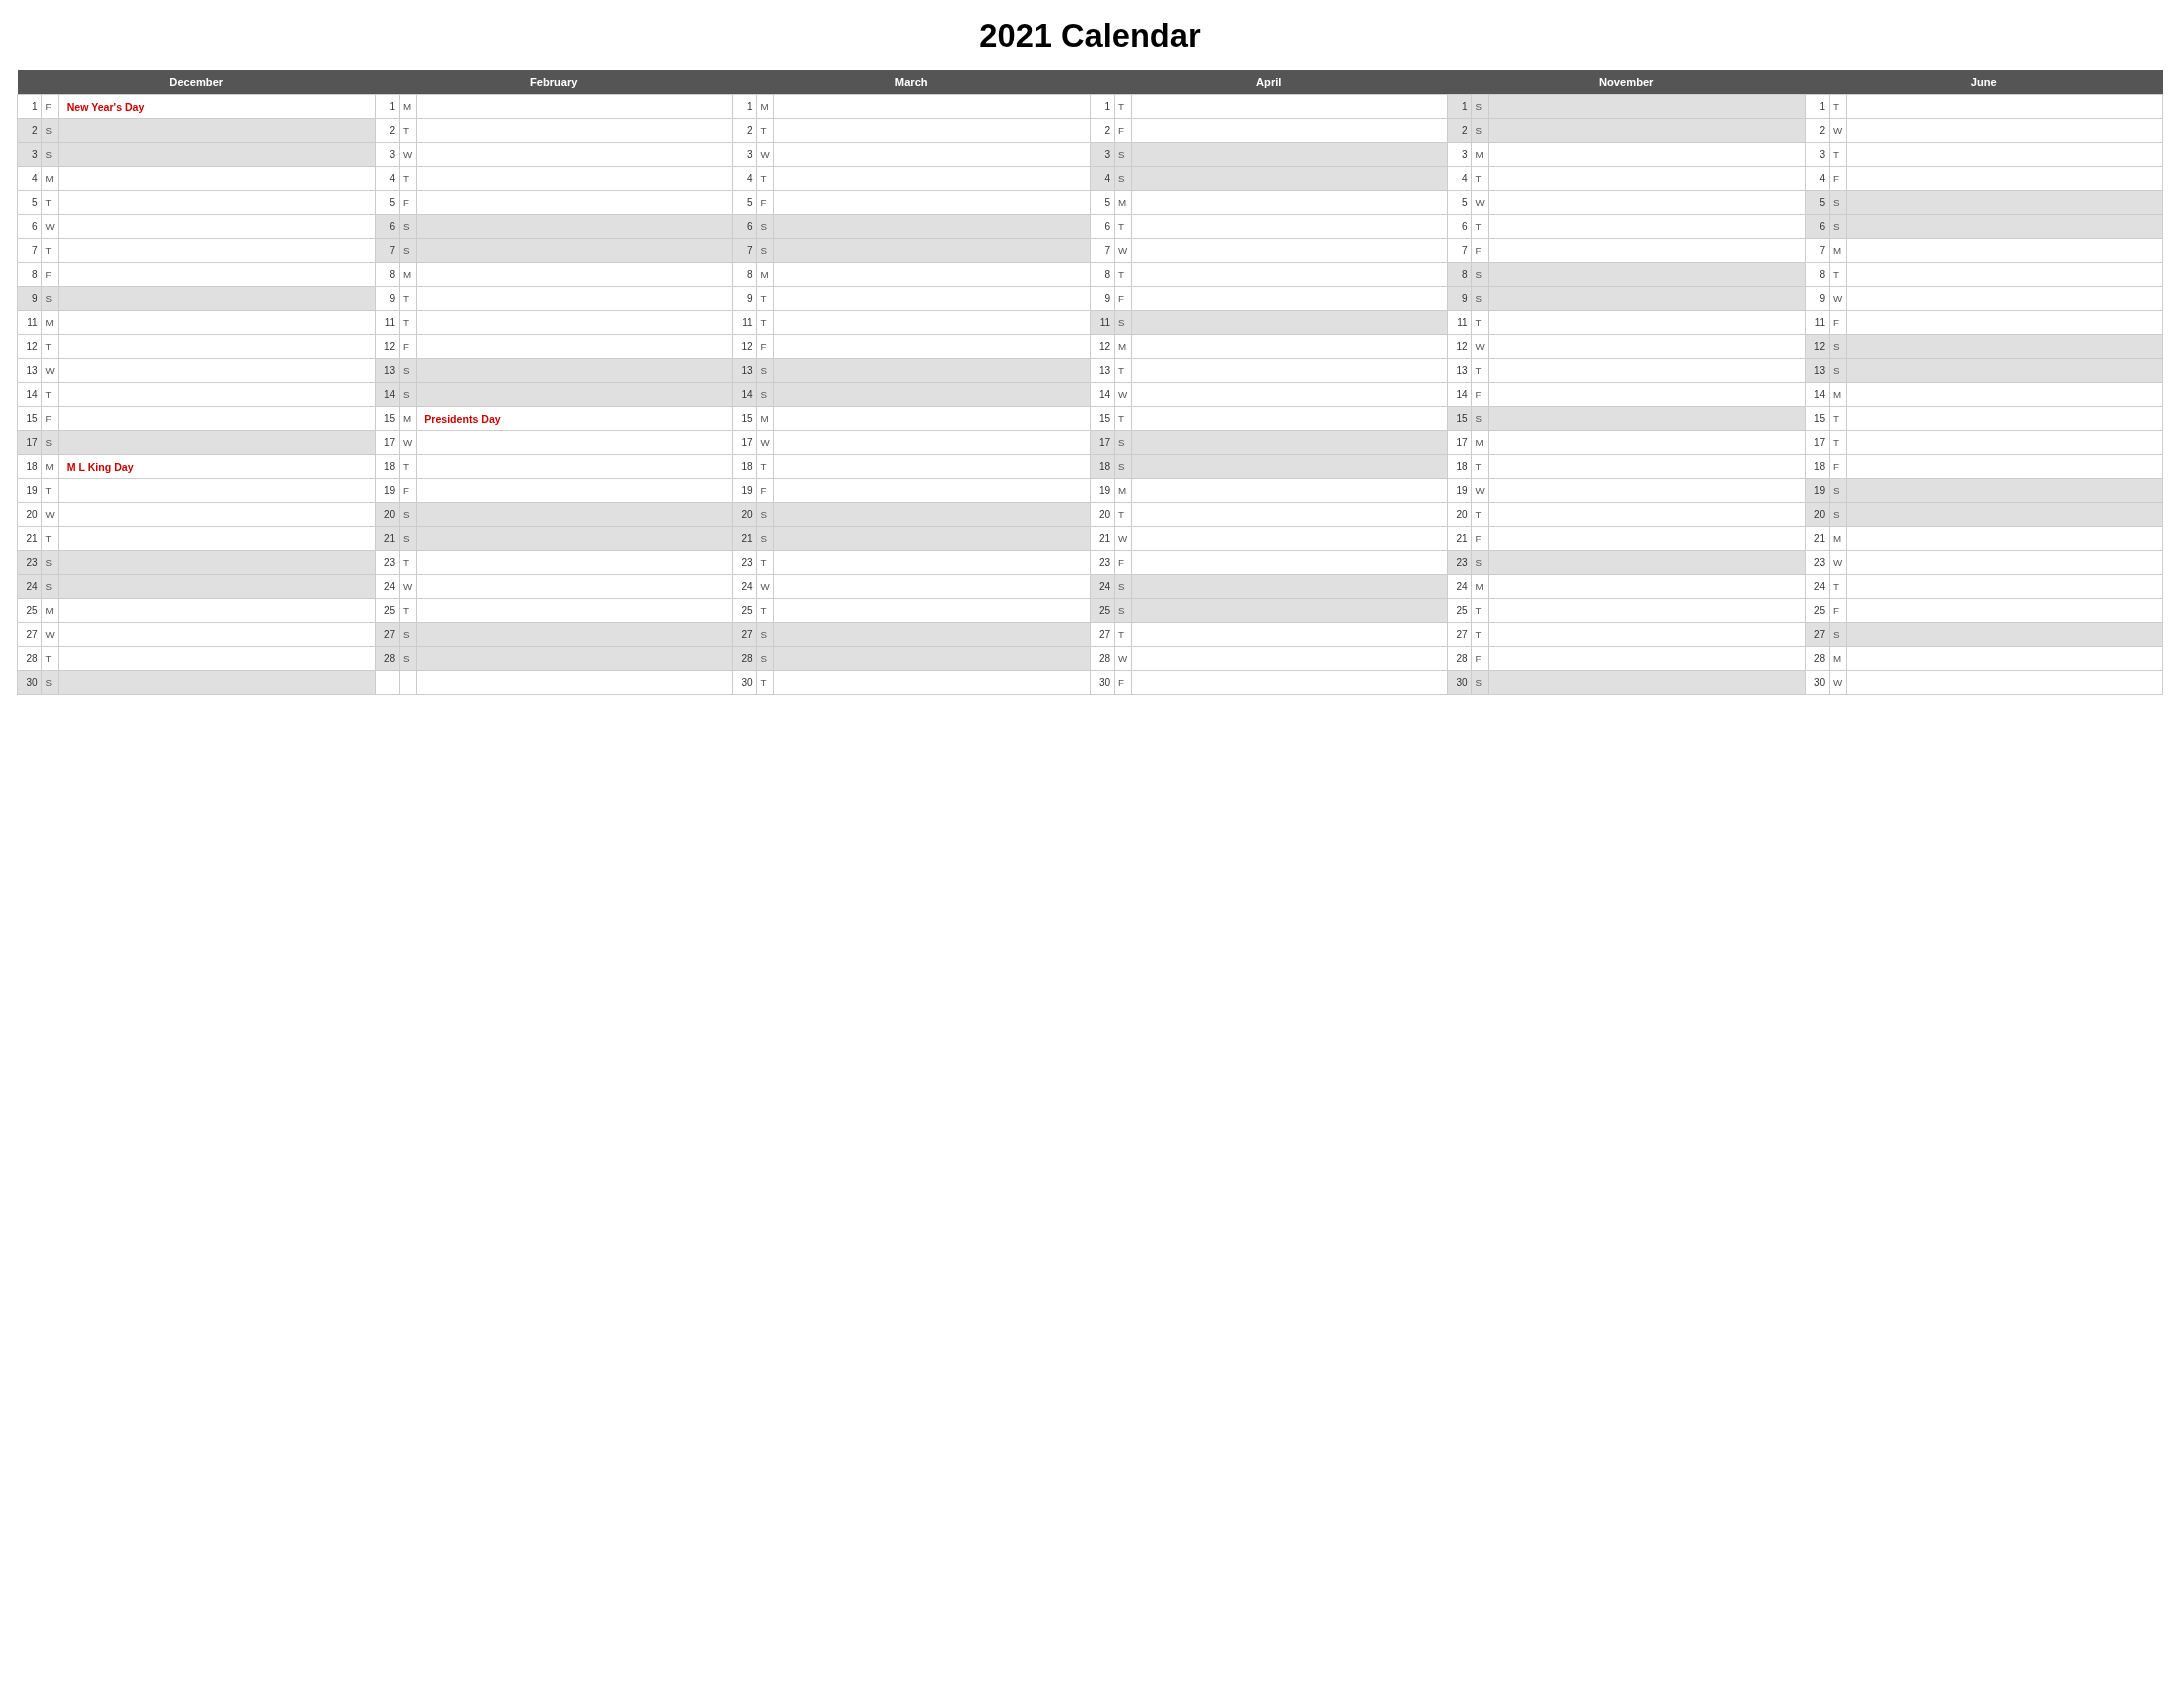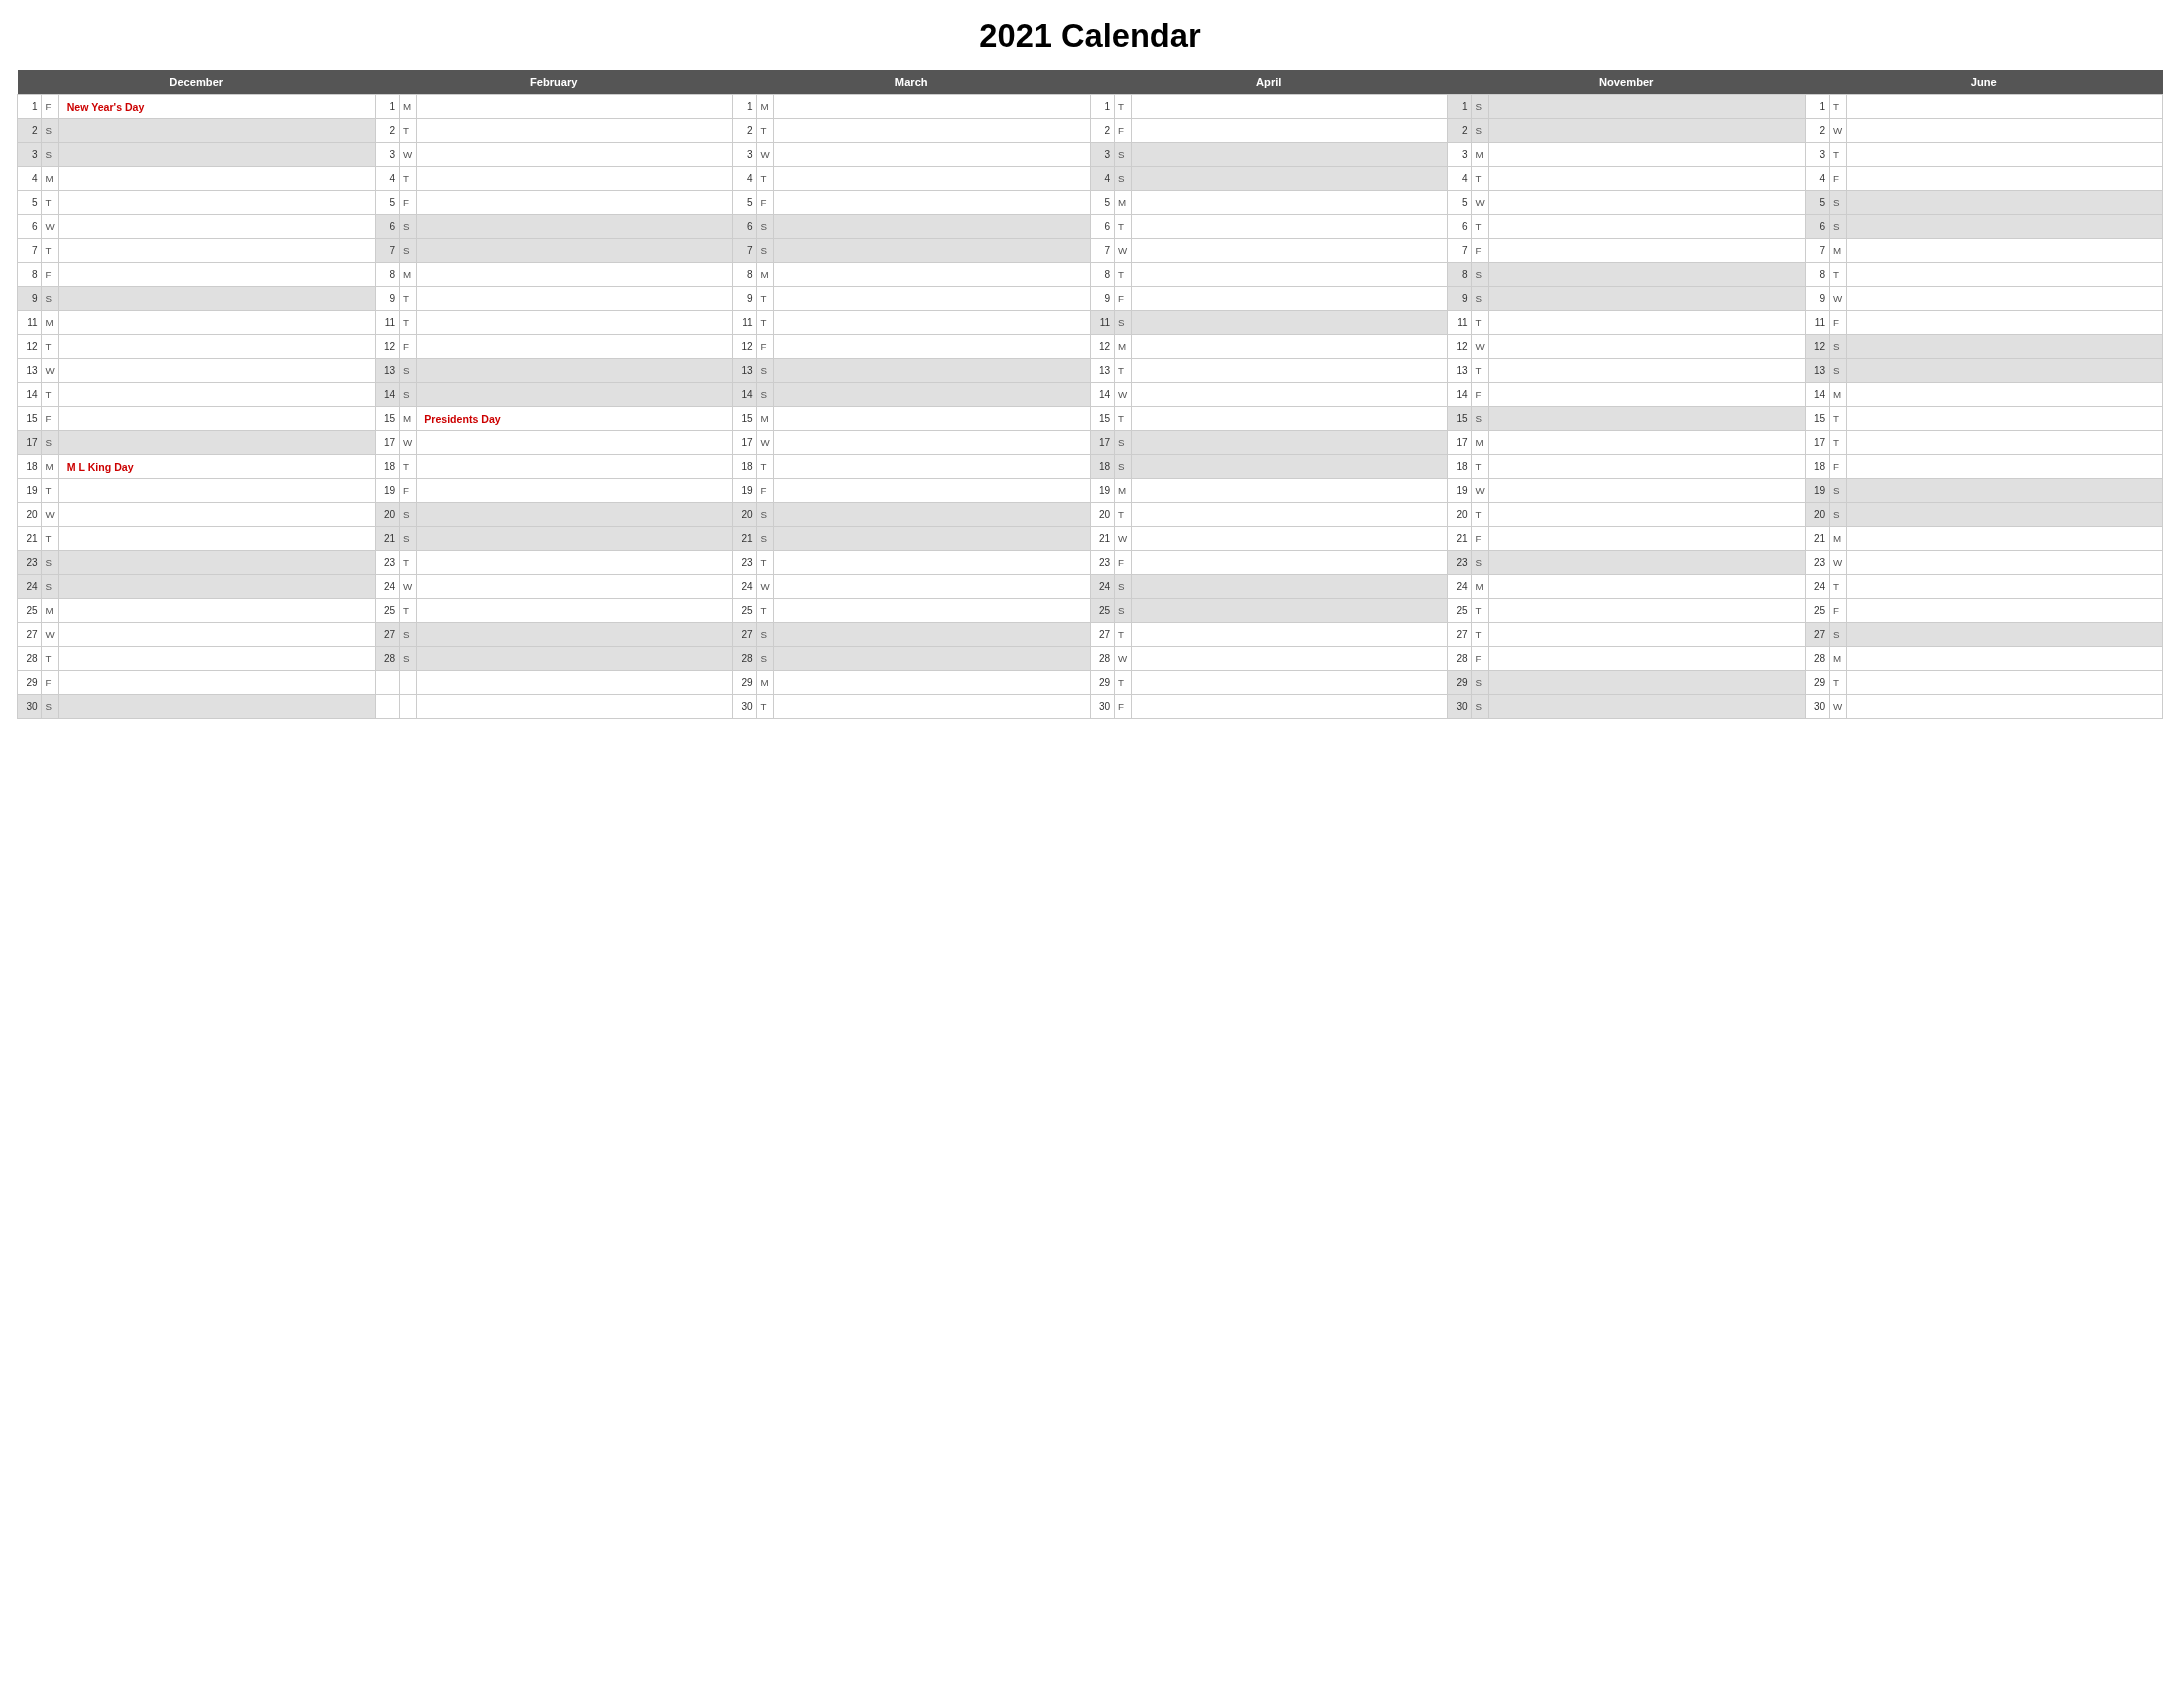--- a/index.html
+++ b/index.html
@@ -541,40 +541,20 @@
         <td style="width: 17px; color: rgb(85, 85, 85); font-size: 0.92em;">W</td>
         <td style="min-width: 102px;"></td>
         <td style="width: 24px; text-align: right; font-weight: normal; color: rgb(51, 51, 51); font-size: 0.95em;">28</td>
         <td style="width: 17px; color: rgb(85, 85, 85); font-size: 0.92em;">F</td>
         <td style="min-width: 102px;"></td>
         <td style="width: 24px; text-align: right; font-weight: normal; color: rgb(51, 51, 51); font-size: 0.95em;">28</td>
         <td style="width: 17px; color: rgb(85, 85, 85); font-size: 0.92em;">M</td>
         <td style="min-width: 102px;"></td>
       </tr>
       <tr>
-        <td style="width: 24px; text-align: right; font-weight: normal; color: rgb(51, 51, 51); font-size: 0.95em;">29</td>
-        <td style="width: 17px; color: rgb(85, 85, 85); font-size: 0.92em;">F</td>
-        <td style="min-width: 102px;"></td>
-        <td style="width: 24px; text-align: right; font-weight: normal; color: rgb(51, 51, 51); font-size: 0.95em;"></td>
-        <td style="width: 17px; color: rgb(85, 85, 85); font-size: 0.92em;"></td>
-        <td style="min-width: 102px;"></td>
-        <td style="width: 24px; text-align: right; font-weight: normal; color: rgb(51, 51, 51); font-size: 0.95em;">29</td>
-        <td style="width: 17px; color: rgb(85, 85, 85); font-size: 0.92em;">M</td>
-        <td style="min-width: 102px;"></td>
-        <td style="width: 24px; text-align: right; font-weight: normal; color: rgb(51, 51, 51); font-size: 0.95em;">29</td>
-        <td style="width: 17px; color: rgb(85, 85, 85); font-size: 0.92em;">T</td>
-        <td style="min-width: 102px;"></td>
-        <td style="width: 24px; text-align: right; font-weight: normal; color: rgb(51, 51, 51); font-size: 0.95em; background-color: rgb(224, 224, 224);">29</td>
-        <td style="width: 17px; color: rgb(85, 85, 85); font-size: 0.92em; background-color: rgb(224, 224, 224);">S</td>
-        <td style="min-width: 102px; background-color: rgb(224, 224, 224);"></td>
-        <td style="width: 24px; text-align: right; font-weight: normal; color: rgb(51, 51, 51); font-size: 0.95em;">29</td>
-        <td style="width: 17px; color: rgb(85, 85, 85); font-size: 0.92em;">T</td>
-        <td style="min-width: 102px;"></td>
-      </tr>
-      <tr>
         <td style="width: 24px; text-align: right; font-weight: normal; color: rgb(51, 51, 51); font-size: 0.95em; background-color: rgb(224, 224, 224);">30</td>
         <td style="width: 17px; color: rgb(85, 85, 85); font-size: 0.92em; background-color: rgb(224, 224, 224);">S</td>
         <td style="min-width: 102px; background-color: rgb(224, 224, 224);"></td>
         <td style="width: 24px; text-align: right; font-weight: normal; color: rgb(51, 51, 51); font-size: 0.95em;"></td>
         <td style="width: 17px; color: rgb(85, 85, 85); font-size: 0.92em;"></td>
         <td style="min-width: 102px;"></td>
         <td style="width: 24px; text-align: right; font-weight: normal; color: rgb(51, 51, 51); font-size: 0.95em;">30</td>
         <td style="width: 17px; color: rgb(85, 85, 85); font-size: 0.92em;">T</td>
         <td style="min-width: 102px;"></td>
         <td style="width: 24px; text-align: right; font-weight: normal; color: rgb(51, 51, 51); font-size: 0.95em;">30</td>

